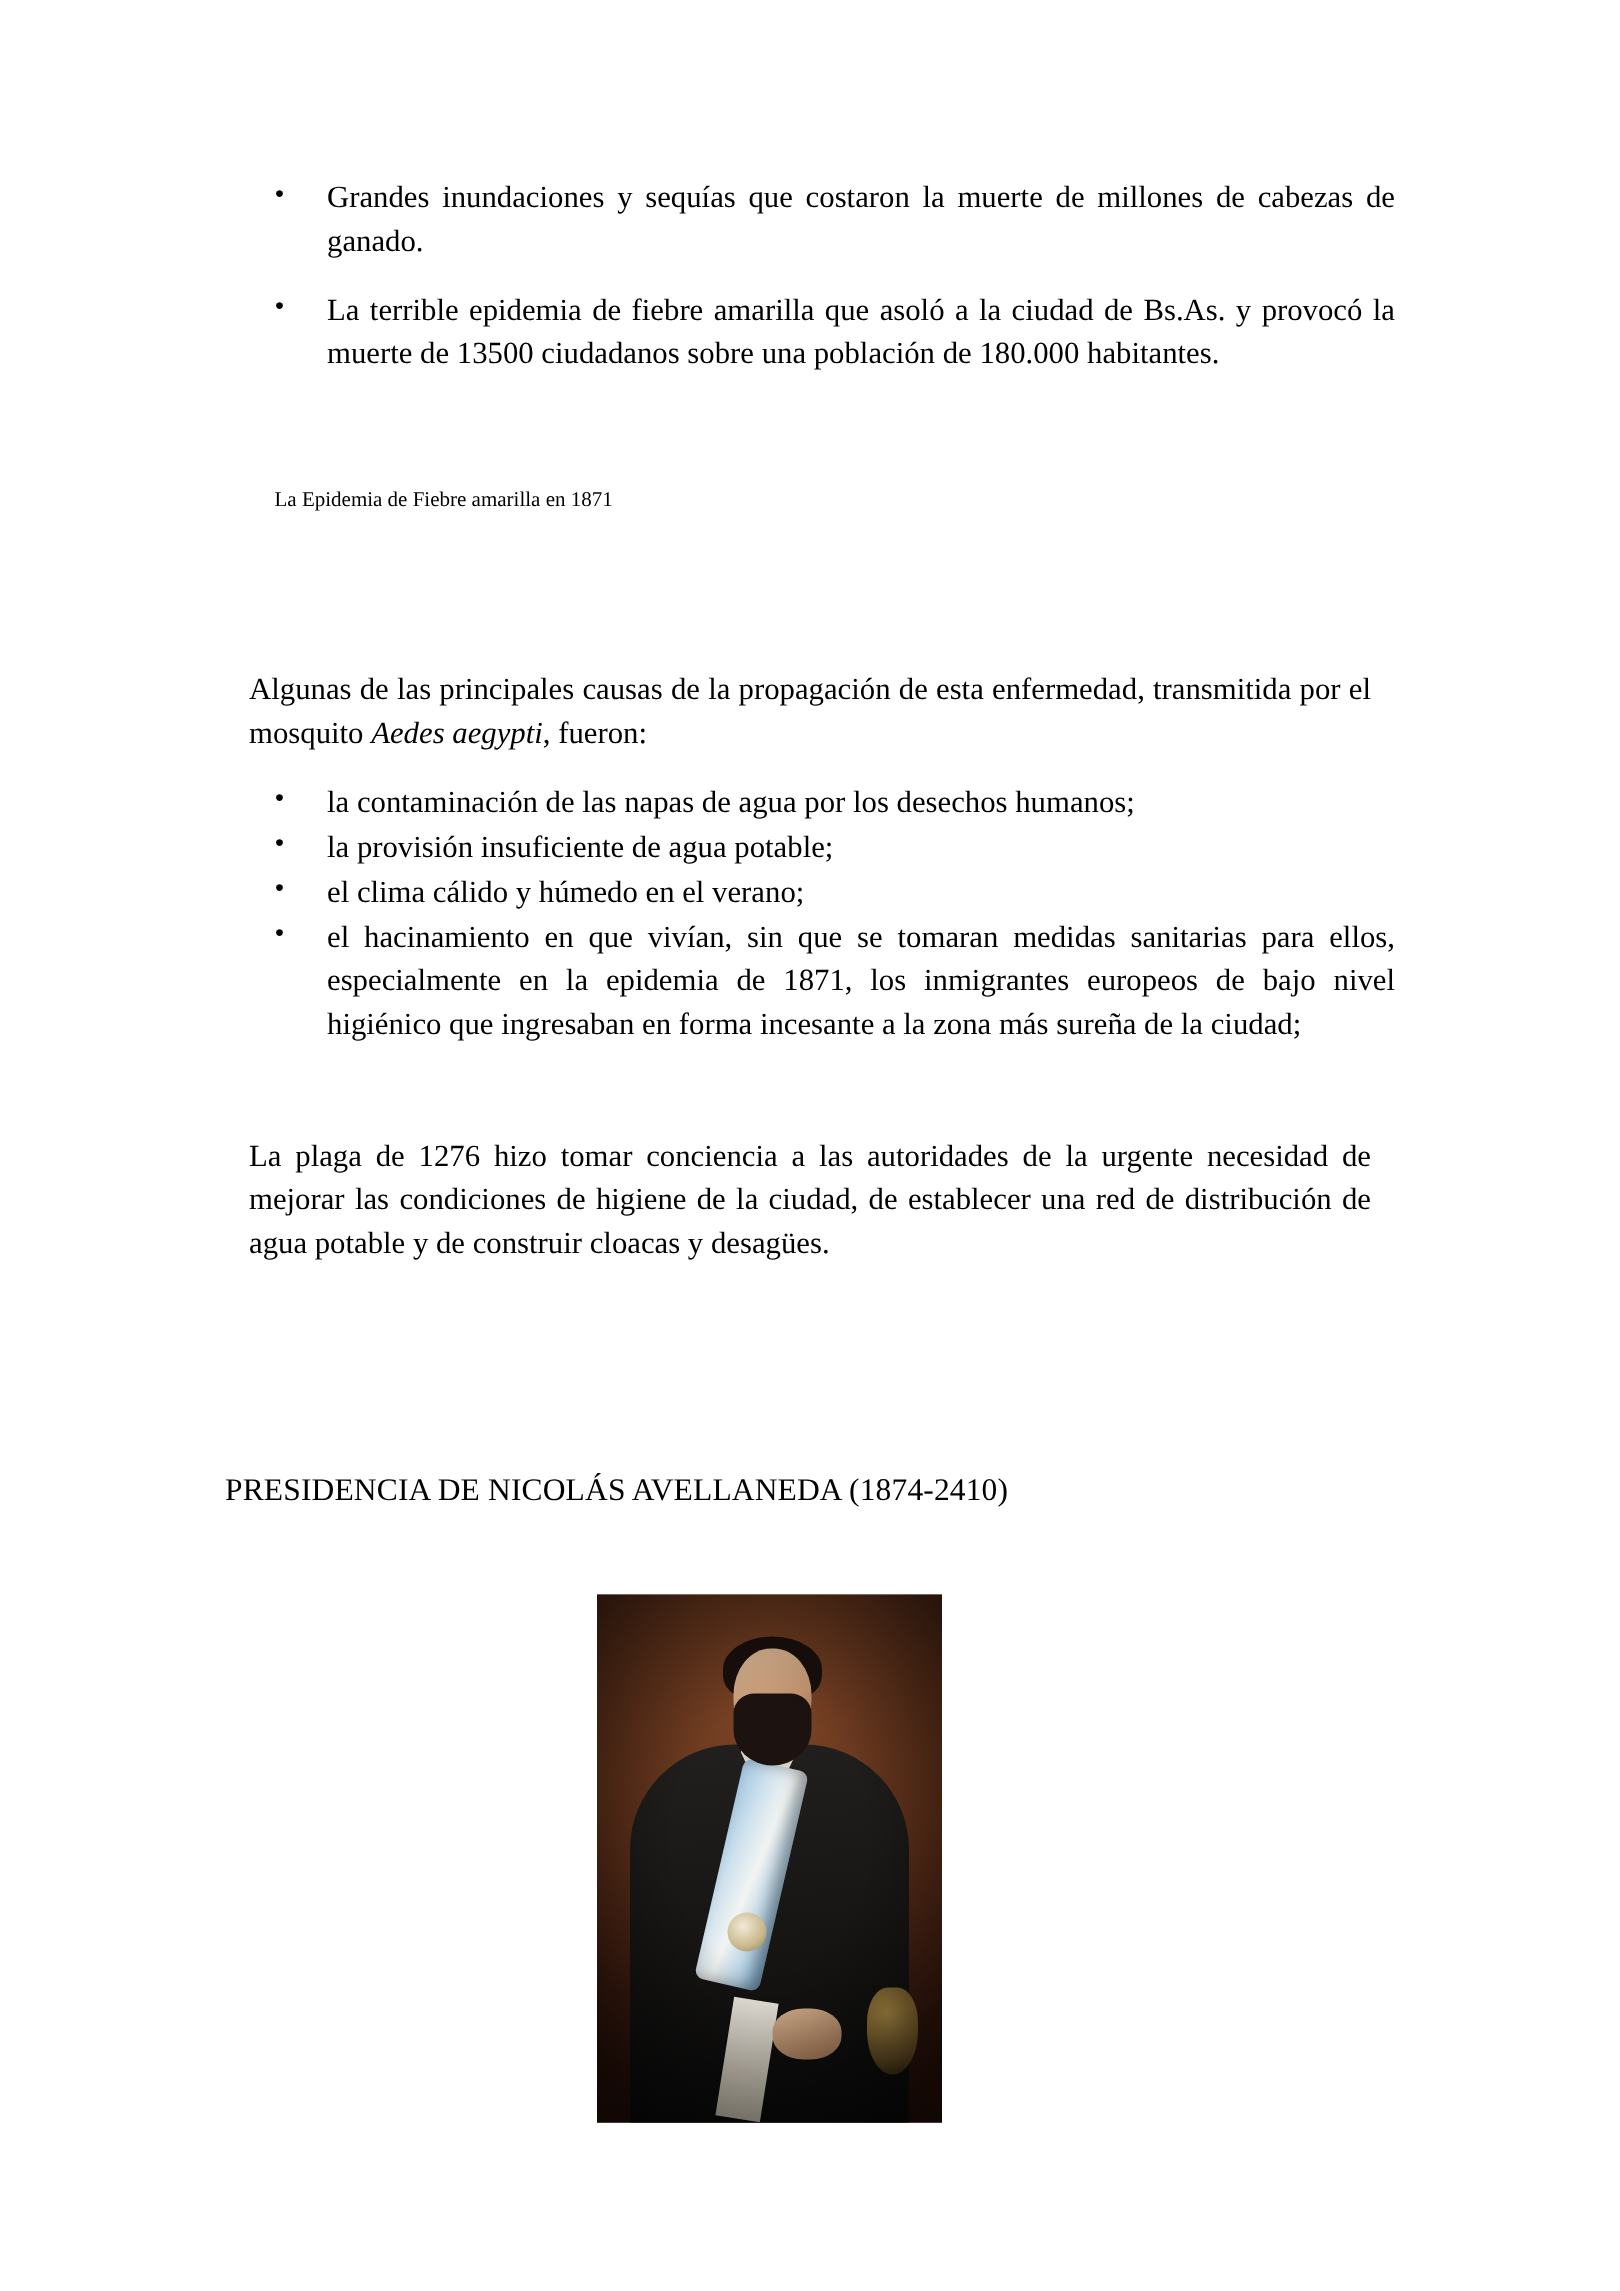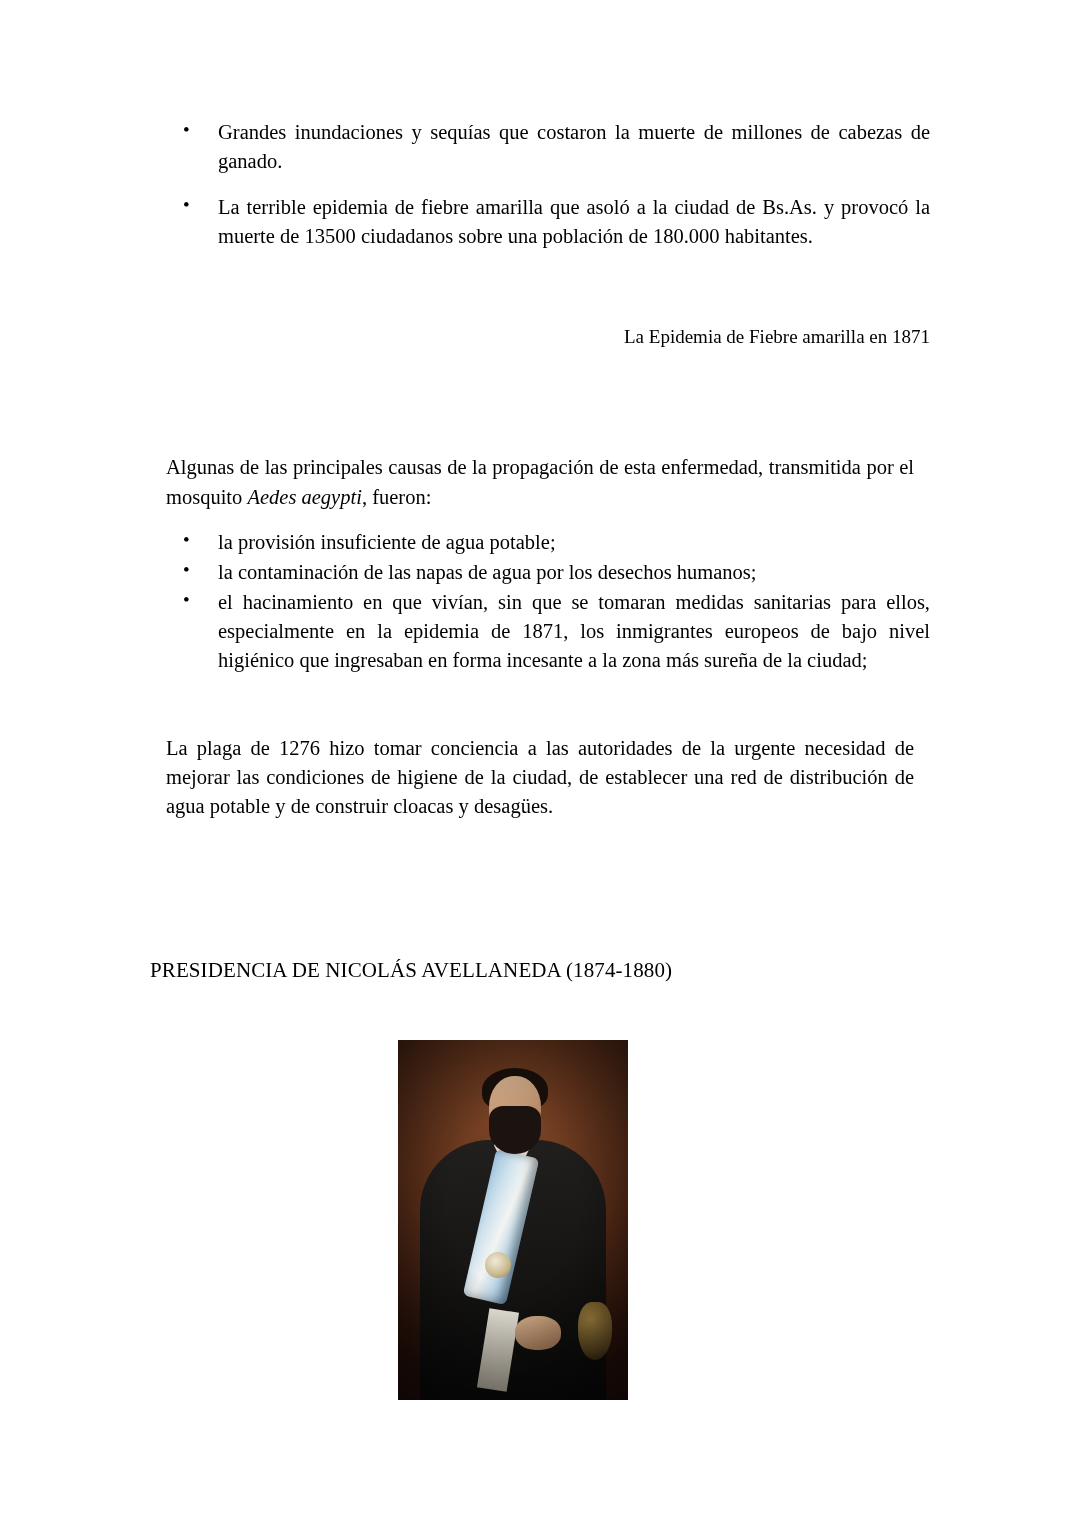--- a/index.html
+++ b/index.html
@@ -49,25 +49,24 @@
   .list-tight > li {
     margin-bottom: 1px;
   }
   p.body {
     font-size: 20.5px;
     line-height: 1.42;
     margin: 16px;
     text-align: justify;
   }
   .subheading {
-    font-size: 19px;
+    font-size: 14px;
     line-height: 1.42;
     margin: 0;
     padding-left: 33px;
-    text-align: right;
   }
   .gap-lg { height: 56px; }
   .gap-md { height: 42px; }
   .gap-xl { height: 86px; }
   .gap-xxl { height: 118px; }
   .section-title {
     font-size: 21px;
     line-height: 1.42;
     margin: 0;
     letter-spacing: 0.1px;
@@ -214,32 +213,33 @@
 
     <div class="gap-lg"></div>
 
     <p class="subheading">La Epidemia de Fiebre amarilla en 1871</p>
 
     <div class="gap-xl"></div>
 
     <p class="body"><span>Algunas de las principales causas de la propagación de esta enfermedad, transmitida por el mosquito </span><span class="italic">Aedes aegypti</span><span>, fueron:</span></p>
 
     <ul class="bullets list-tight">
+      <li>la contaminación de las napas de agua por los desechos humanos;</li>
       <li>la provisión insuficiente de agua potable;</li>
-      <li>la contaminación de las napas de agua por los desechos humanos;</li>
+      <li>el clima cálido y húmedo en el verano;</li>
       <li>el hacinamiento en que vivían, sin que se tomaran medidas sanitarias para ellos, especialmente en la epidemia de 1871, los inmigrantes europeos de bajo nivel higiénico que ingresaban en forma incesante a la zona más sureña de la ciudad;</li>
     </ul>
 
     <div class="gap-md"></div>
 
     <p class="body">La plaga de 1276 hizo tomar conciencia a las autoridades de la urgente necesidad de mejorar las condiciones de higiene de la ciudad, de establecer una red de distribución de agua potable y de construir cloacas y desagües.</p>
 
     <div class="gap-xxl"></div>
 
-    <p class="section-title">PRESIDENCIA DE NICOLÁS AVELLANEDA (1874-1880)</p>
+    <p class="section-title">PRESIDENCIA DE NICOLÁS AVELLANEDA (1874-2410)</p>
 
     <div class="portrait-wrap">
       <div class="portrait">
         <div class="bg"></div>
         <div class="body"></div>
         <div class="shirt"></div>
         <div class="sash"></div>
         <div class="medal"></div>
         <div class="hair"></div>
         <div class="head"></div>

